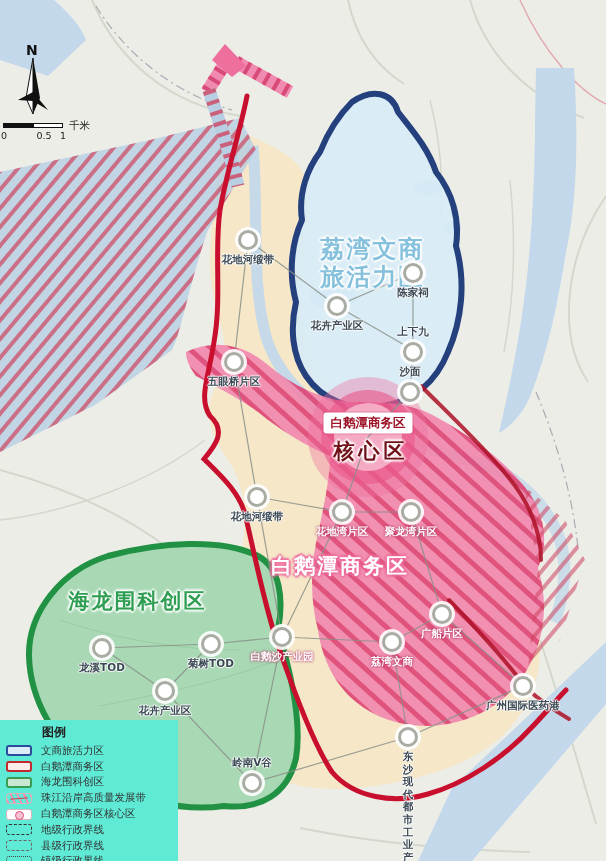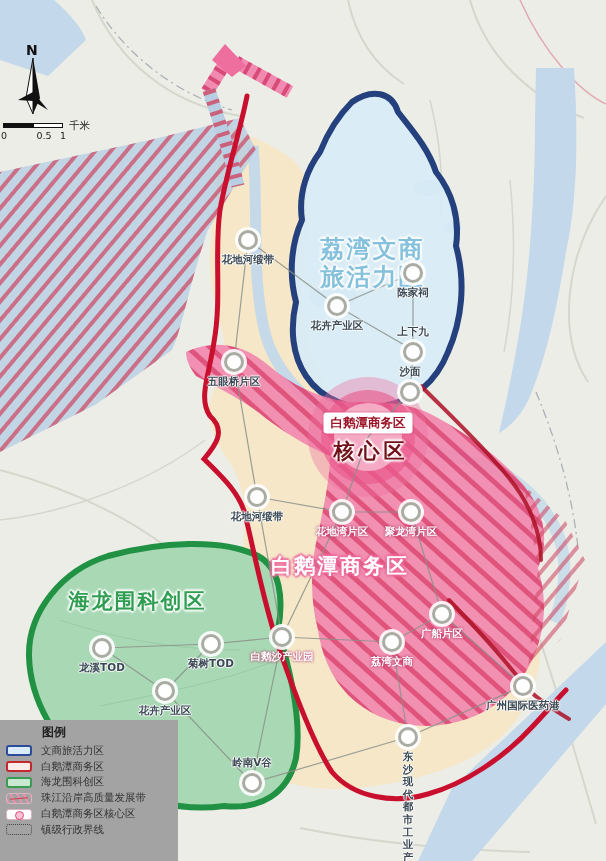--- a/index.html
+++ b/index.html
@@ -40,21 +40,21 @@
   
   .north-n{position:absolute;left:26px;top:42px;z-index:3;font-size:14px;font-weight:bold;color:#111;}
   .scalebar{position:absolute;left:3px;top:123px;z-index:3;width:130px;}
   .sb-seg{position:absolute;top:0;height:5px;box-sizing:border-box;}
   .sb-a{left:0;width:30px;background:#111;}
   .sb-b{left:30px;width:30px;background:#fff;border:1.4px solid #111;}
   .sb-t{position:absolute;top:7px;font-size:9.5px;color:#222;transform:translateX(-50%);}
   .sb-unit{position:absolute;left:66px;top:-4px;font-size:10.5px;color:#222;font-weight:normal;}
 
   
-  .legend{position:absolute;left:0;top:720px;width:178px;height:141px;background:#a3a3a3;z-index:5;
+  .legend{position:absolute;left:0;top:720px;width:178px;height:141px;background:#5eead4;z-index:5;
           padding:4px 0 0 6px;box-sizing:border-box;}
   .lg-title{font-size:12px;font-weight:bold;color:#222;margin:0 0 2px 36px;}
   .lg-row{display:flex;align-items:center;height:15.8px;gap:9px;}
   .lg-sym{position:relative;width:26px;height:11px;border-radius:3px;box-sizing:border-box;flex:0 0 auto;}
   .sy-zone-blue{background:#d9ecf8;border:2px solid #2a4c9a;}
   .sy-zone-red{background:#fcecea;border:2px solid #c2282e;}
   .sy-zone-green{background:#c9e8d1;border:2px solid #3a9b53;}
   .sy-belt{background:repeating-linear-gradient(65deg,#ef8fae 0 2px,rgba(255,255,255,0) 2px 6px);
            border:1px solid #d9b4bc;}
   .sy-belt::after{content:"";position:absolute;left:3px;right:3px;top:4px;
@@ -272,19 +272,27 @@
       </div>
     <div class="lg-row">
       <span class="lg-sym sy-belt"></span>
       <span class="lg-label">珠江沿岸高质量发展带</span>
       </div>
     <div class="lg-row">
       <span class="lg-sym sy-core"></span>
       <span class="lg-label">白鹅潭商务区核心区</span>
       </div>
     <div class="lg-row">
+      <span class="lg-sym sy-line-city"></span>
+      <span class="lg-label">地级行政界线</span>
+      </div>
+    <div class="lg-row">
+      <span class="lg-sym sy-line-county"></span>
+      <span class="lg-label">县级行政界线</span>
+      </div>
+    <div class="lg-row">
       <span class="lg-sym sy-line-town"></span>
       <span class="lg-label">镇级行政界线</span>
       </div>
   </div>
 
 
 </div>
 
 </body></html>

